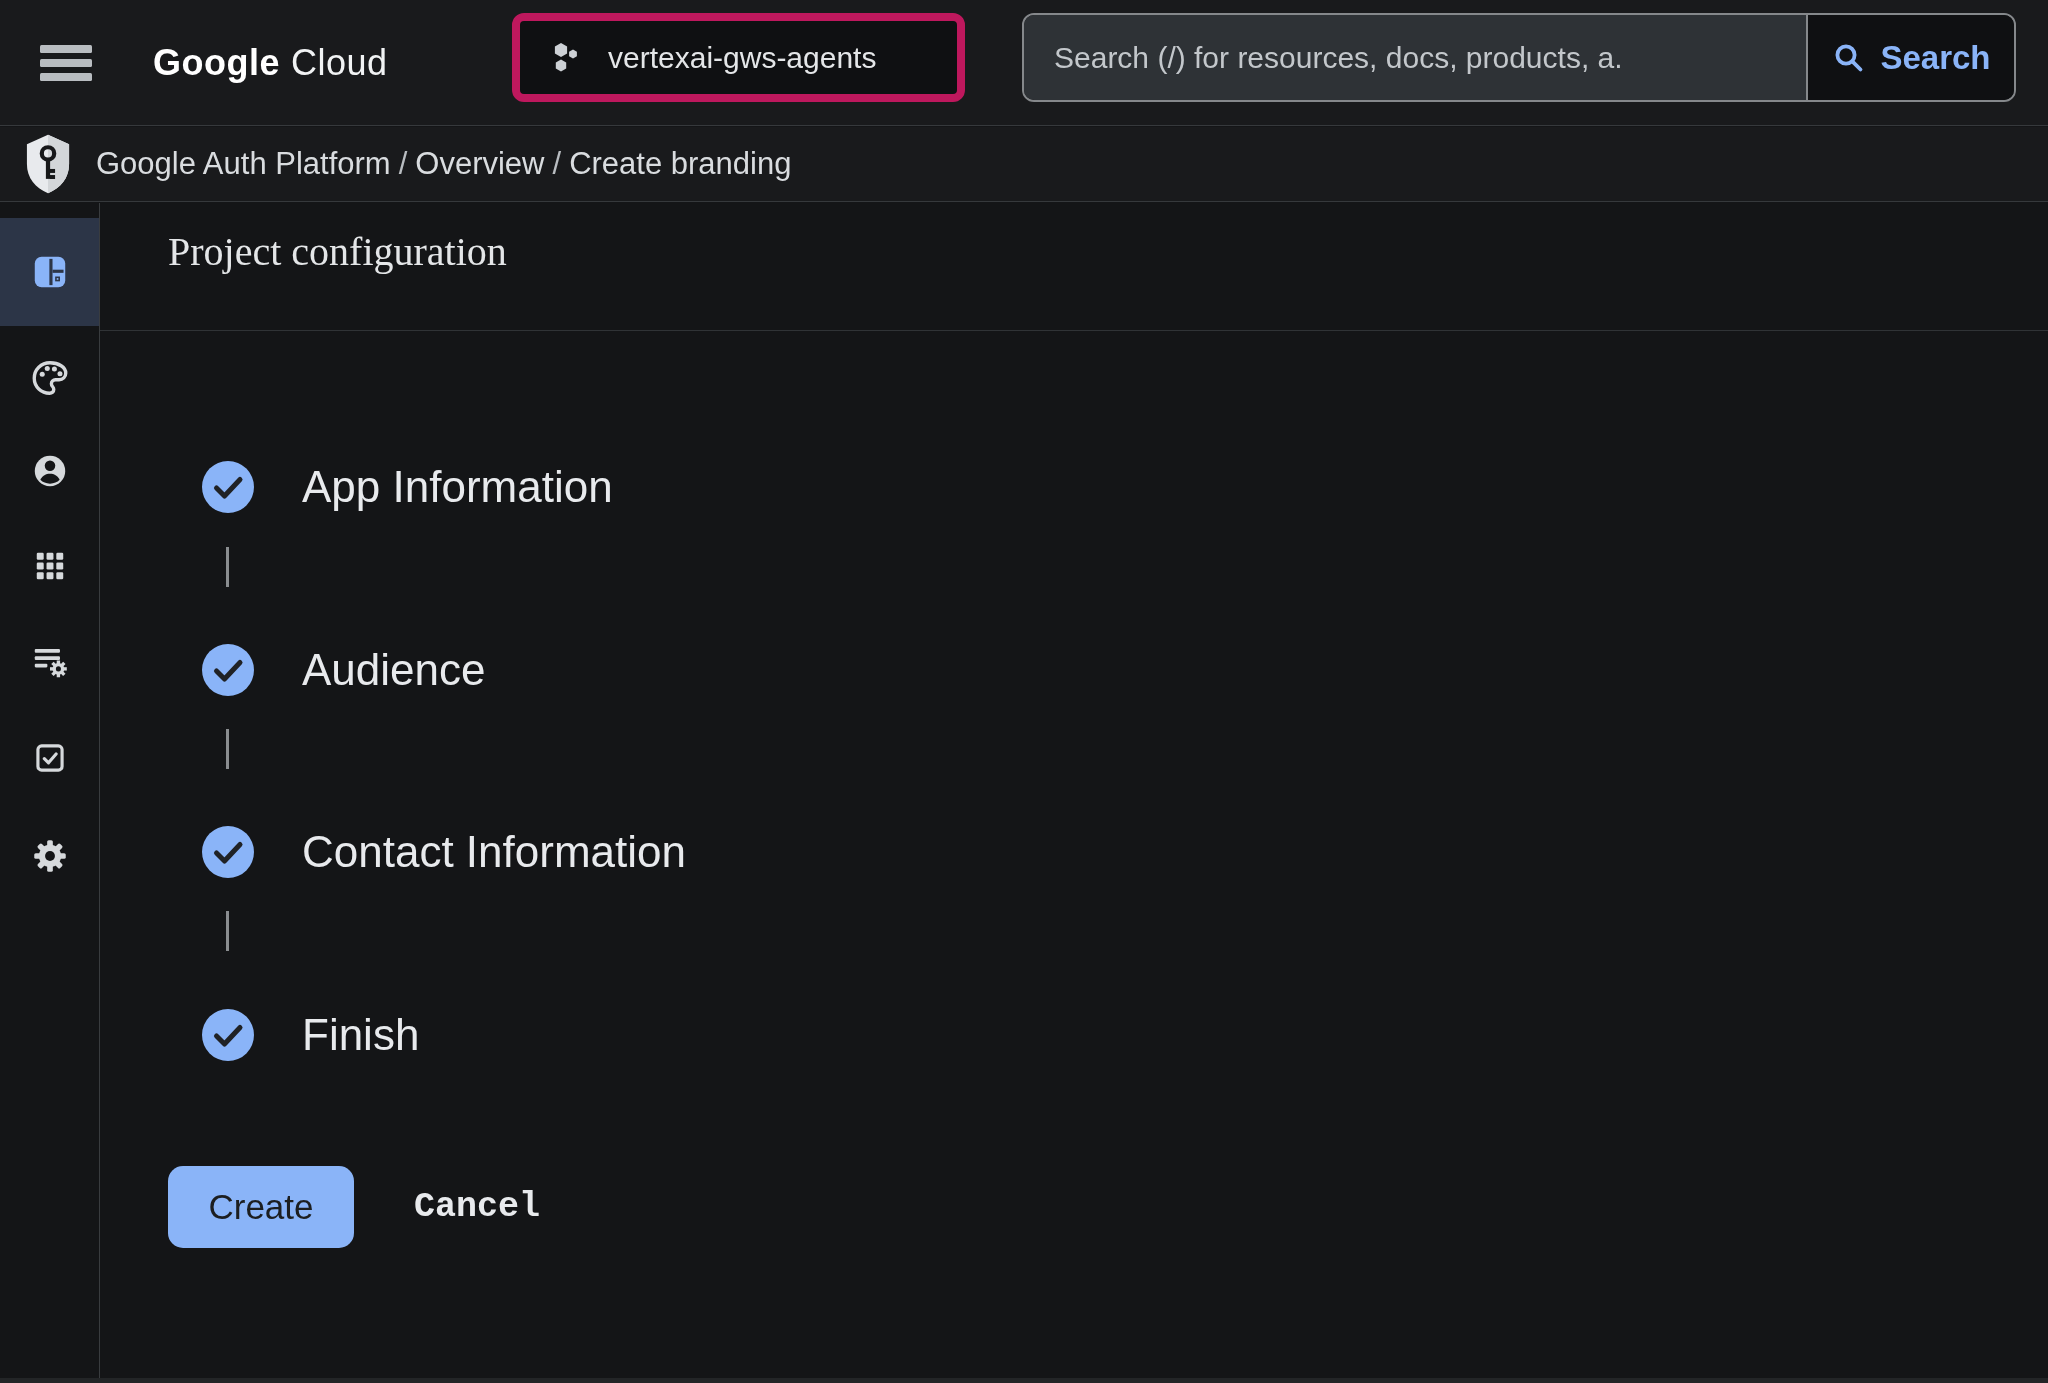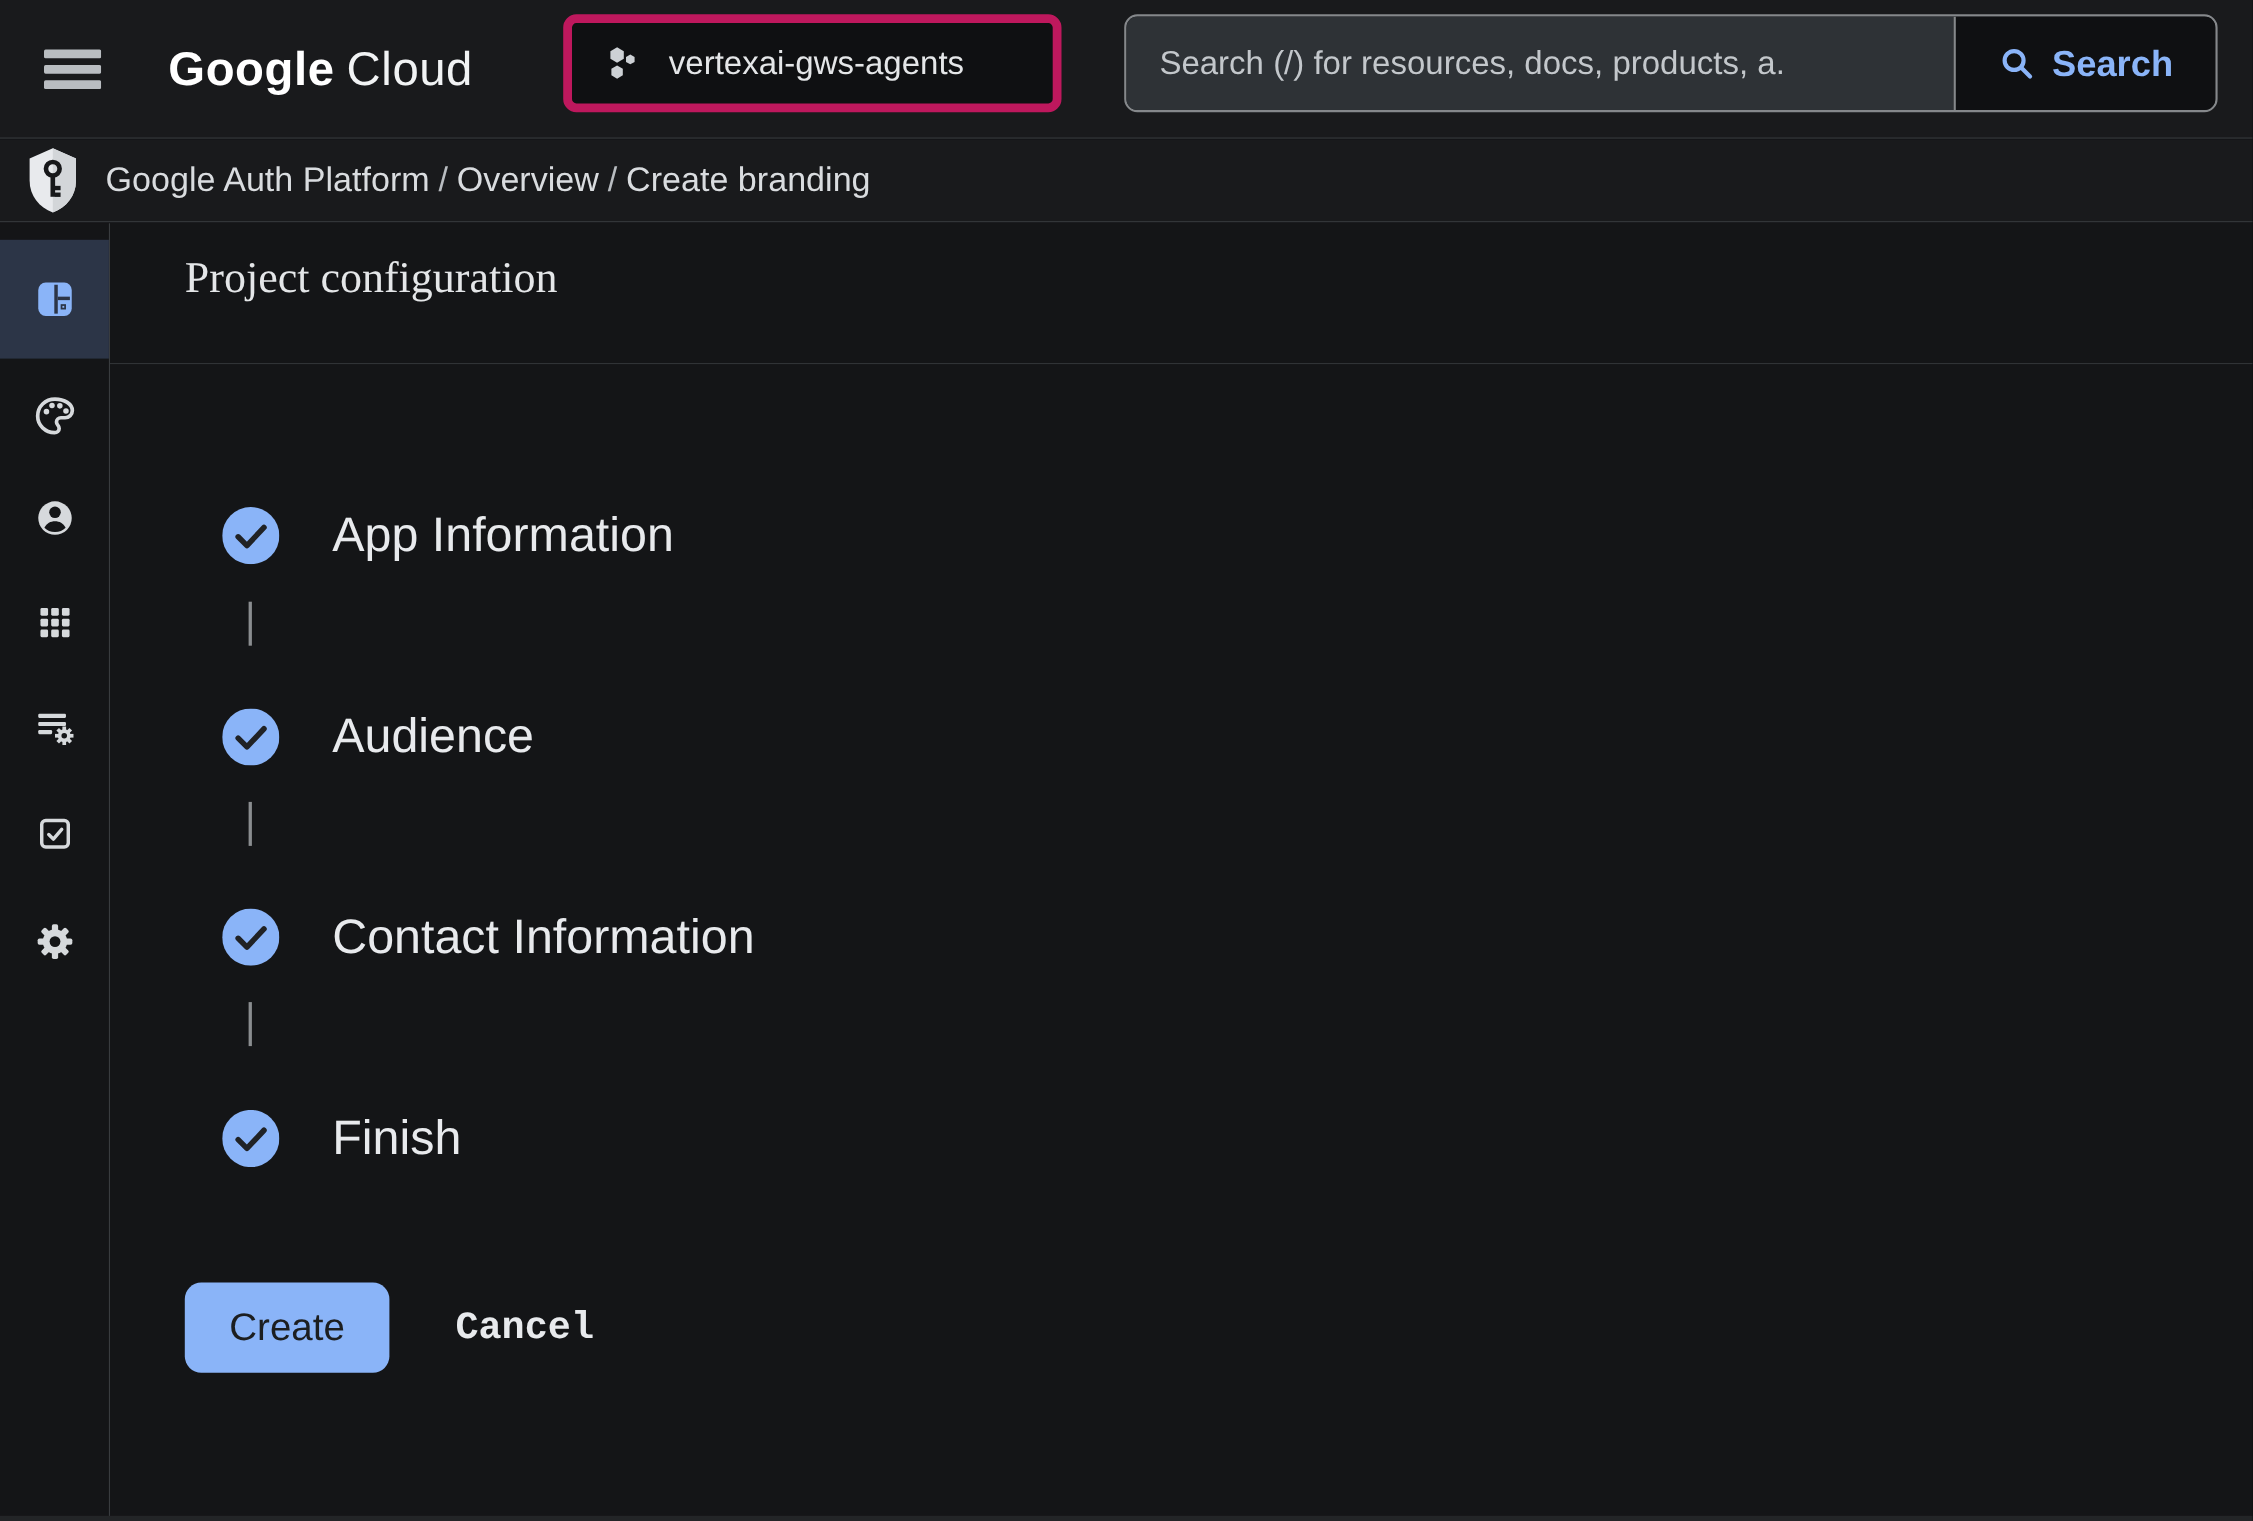--- a/index.html
+++ b/index.html
@@ -5,29 +5,29 @@
   html,body{margin:0;padding:0;background:#0e0f10;}
   *{box-sizing:border-box;}
   .screen{
     position:relative;width:2048px;height:1383px;overflow:hidden;
     background:#141517;font-family:"Liberation Sans",sans-serif;
     -webkit-font-smoothing:antialiased;
   }
   
   .topbar{position:absolute;left:0;top:0;width:2048px;height:126px;background:#191a1c;border-bottom:1px solid #36393c;}
   .hamburger{position:absolute;left:36px;top:34px;width:60px;height:58px;display:flex;align-items:center;justify-content:center;cursor:pointer;background:none;border:none;padding:0;}
-  .logo{position:absolute;left:153px;top:0;height:126px;display:flex;align-items:center;font-size:43px;color:#ffffff;letter-spacing:.5px;}
+  .logo{position:absolute;left:153px;top:0;height:126px;display:flex;align-items:center;font-size:36px;color:#ffffff;letter-spacing:.5px;}
   .logo .w1{font-weight:700;}
   .logo .w2{font-weight:400;margin-left:11px;color:#f1f3f4;}
   .project-pill{position:absolute;left:512px;top:13px;width:453px;height:89px;border:8px solid #be185d;border-radius:12px;background:#0f1012;display:flex;align-items:center;padding-left:28px;gap:24px;cursor:pointer;}
   .project-pill .pname{font-size:30px;color:#e4e6e8;}
   .searchbox{position:absolute;left:1022px;top:13px;width:994px;height:89px;border:2px solid #85888b;border-radius:12px;overflow:hidden;display:flex;}
   .search-input{flex:1;background:#2e3236;border:none;outline:none;padding:0 10px 0 30px;font-size:30px;color:#c3c7cb;font-family:"Liberation Sans",sans-serif;}
   .search-input::placeholder{color:#c3c7cb;opacity:1;}
-  .search-btn{width:238px;background:#0f1012;border:none;border-left:2px solid #85888b;display:flex;align-items:center;justify-content:center;gap:13px;cursor:pointer;}
+  .search-btn{width:208px;background:#0f1012;border:none;border-left:2px solid #85888b;display:flex;align-items:center;justify-content:center;gap:13px;cursor:pointer;}
   .search-btn .slabel{font-size:33px;font-weight:700;color:#8ab4f8;}
   
   .crumbbar{position:absolute;left:0;top:127px;width:2048px;height:75px;background:#191a1c;border-bottom:1px solid #36393c;display:flex;align-items:center;padding-left:22px;gap:22px;}
   .crumbs{display:flex;align-items:center;gap:8px;font-size:31px;color:#d9dcdf;}
   .crumbs .sep{color:#b9bdc1;}
   .crumb{cursor:pointer;}
   
   .sidebar{position:absolute;left:0;top:203px;width:100px;height:1180px;background:#141517;border-right:1px solid #393c3f;}
   .nav-item{position:absolute;left:0;width:99px;height:96px;display:flex;align-items:center;justify-content:center;cursor:pointer;}
   .nav-item.active{height:108px;background:#2c3547;}

